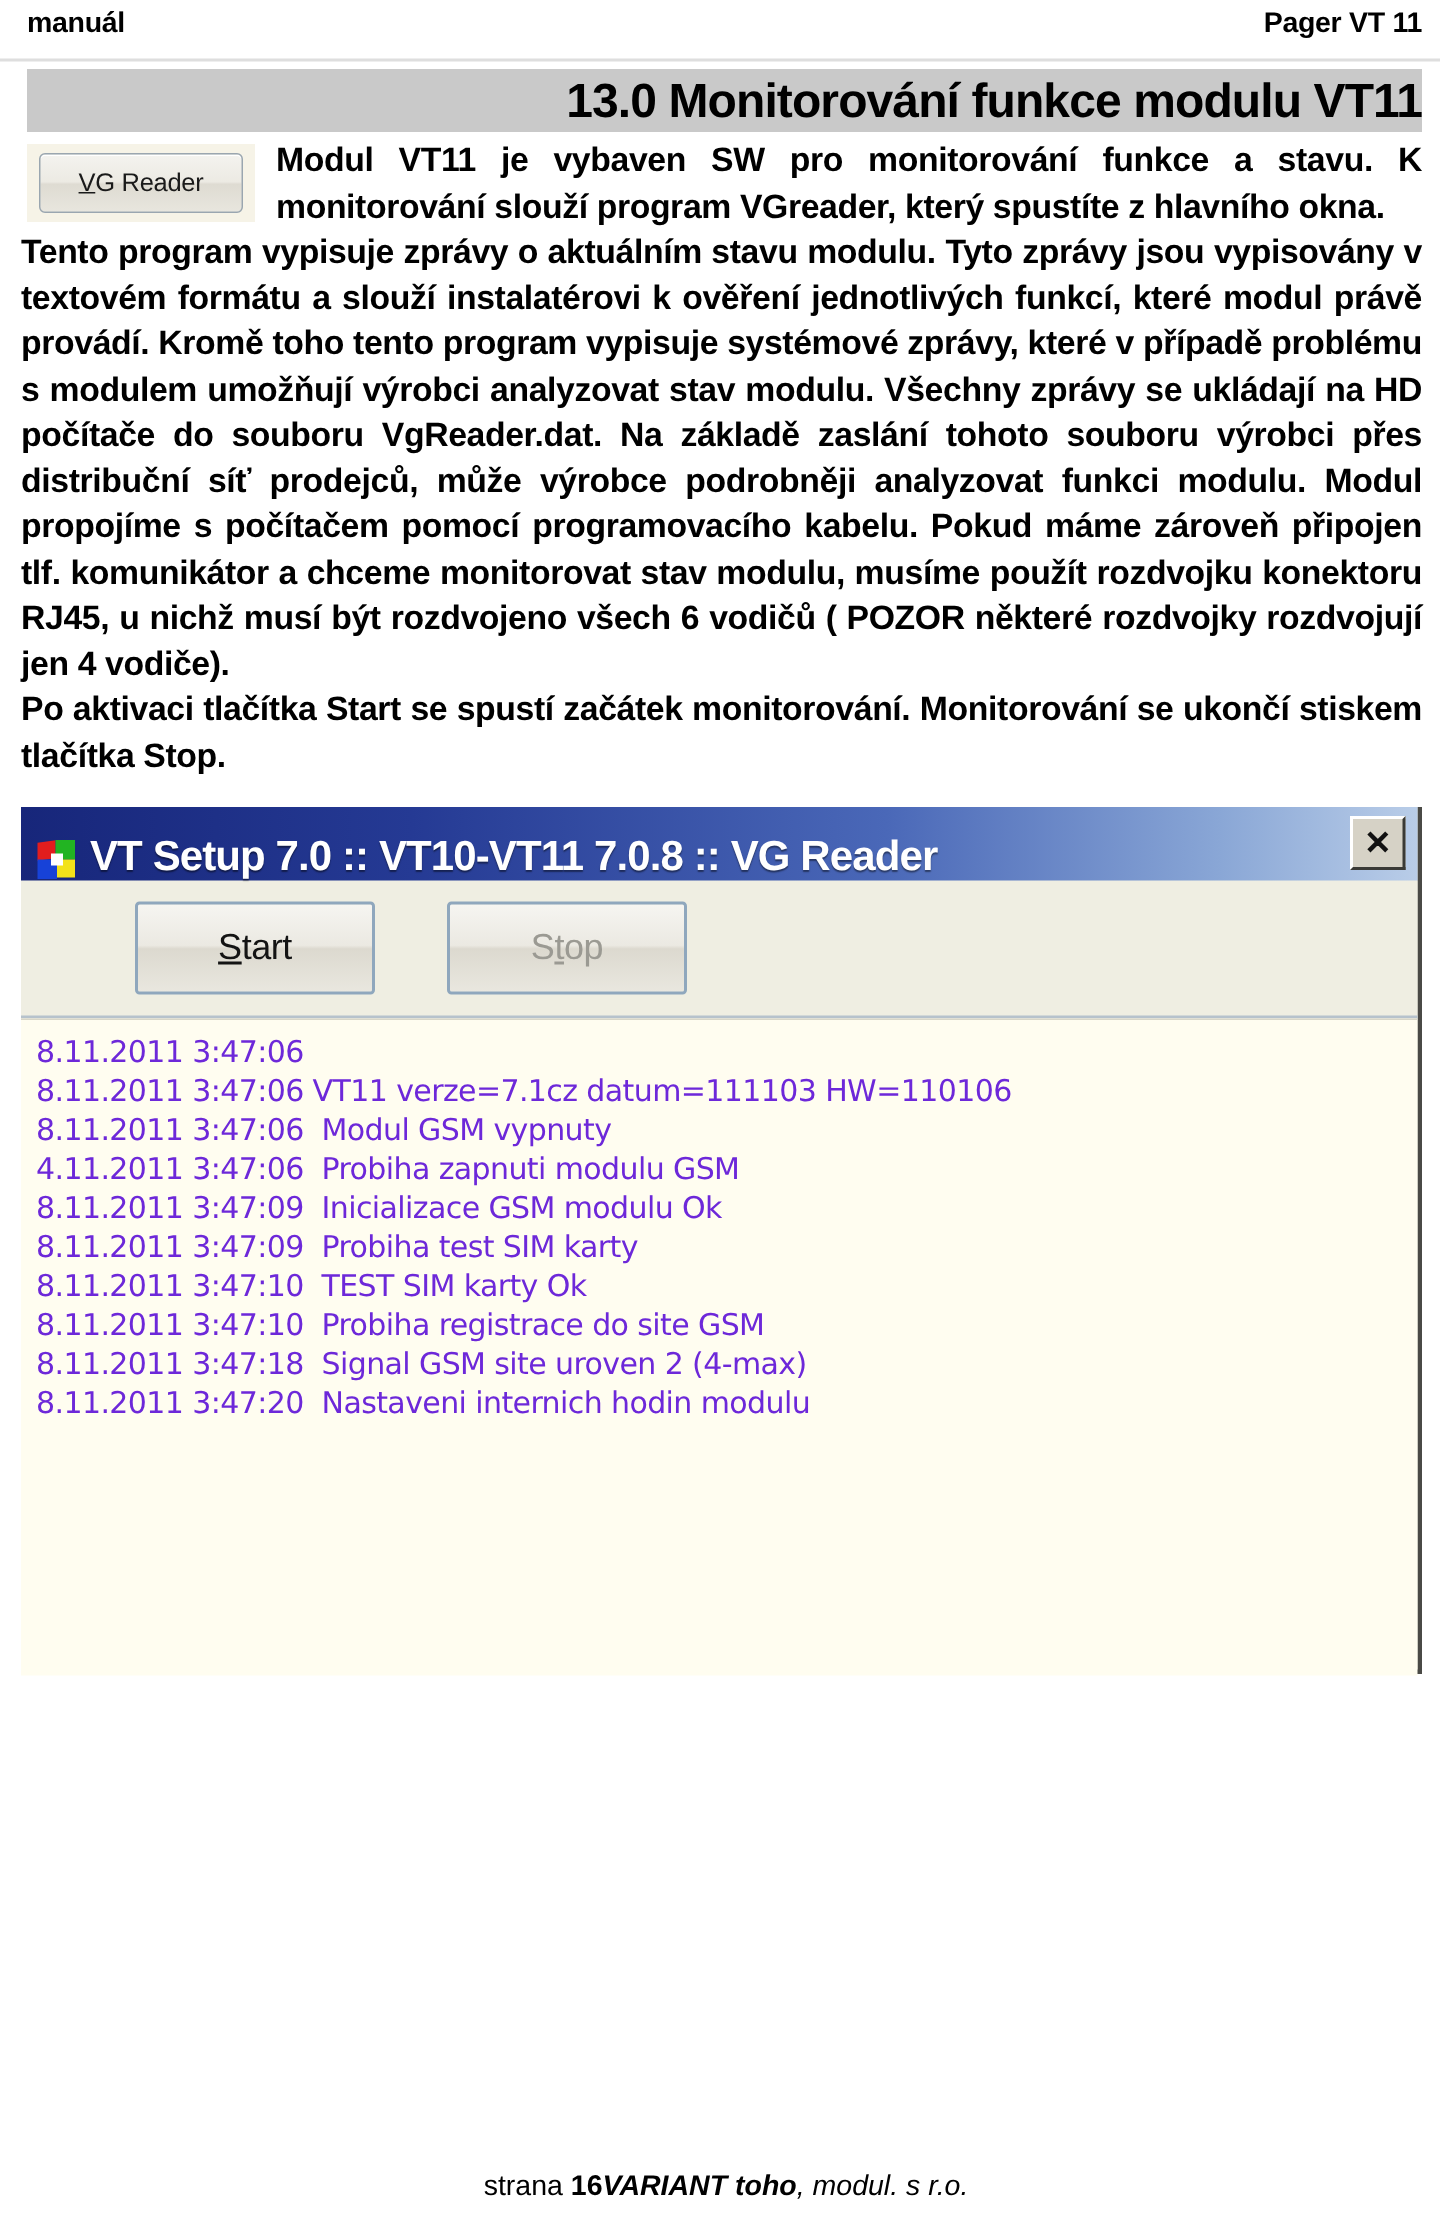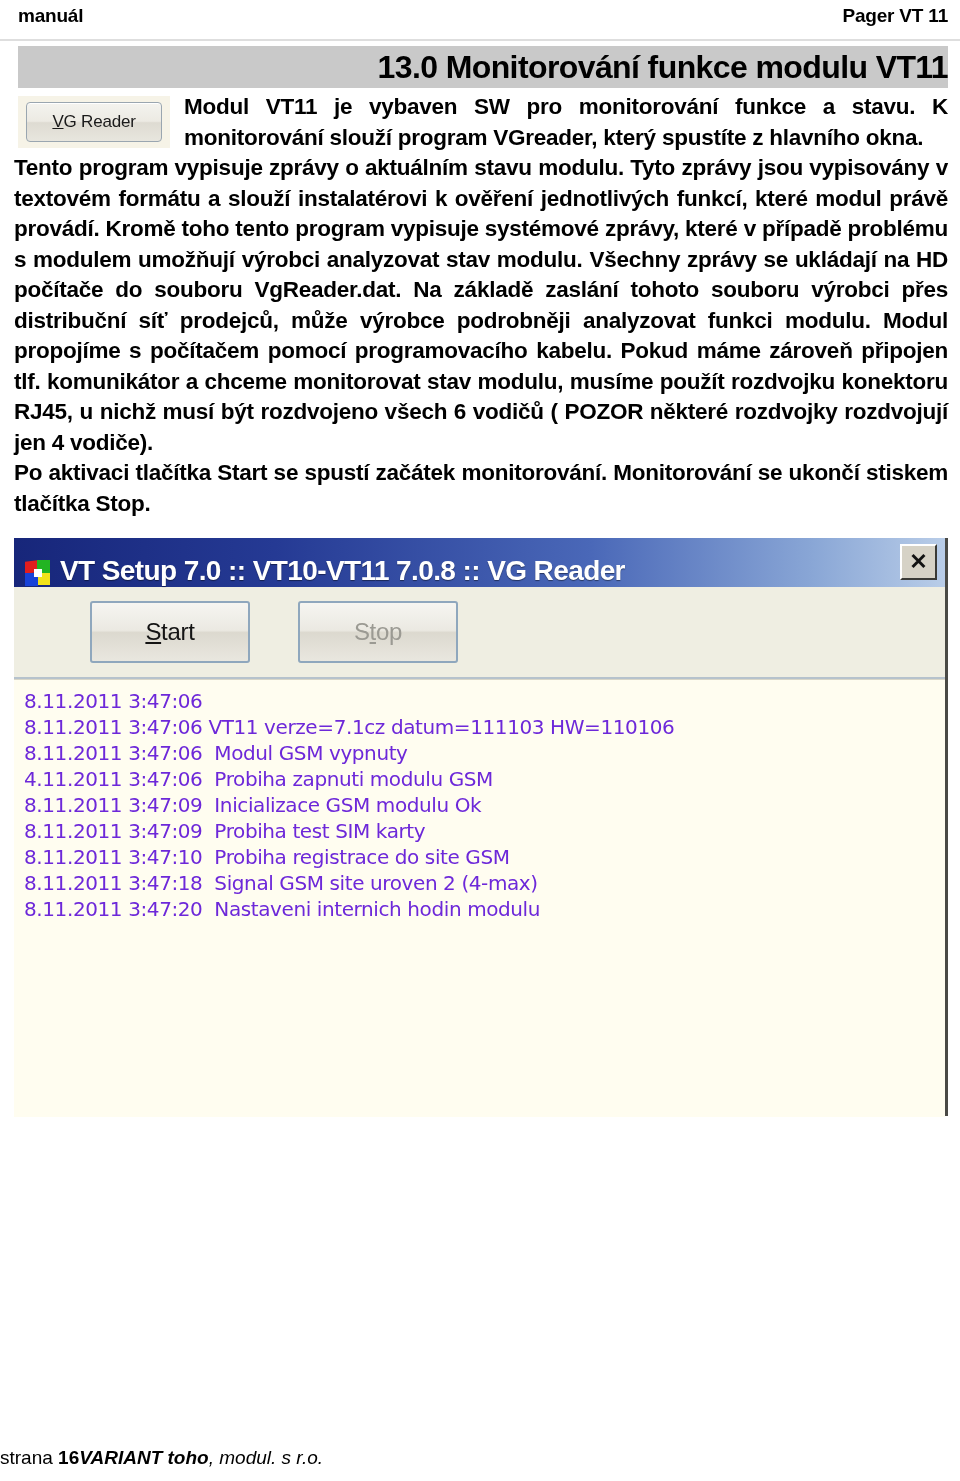--- a/index.html
+++ b/index.html
@@ -213,25 +213,25 @@
     font-size: 20px;
     line-height: 26px;
     color: #6d28d9;
     white-space: pre;
     letter-spacing: -0.4px;
   }
 
   
   .page-footer {
     position: absolute;
-    left: 0;
+    left: 20px;
     right: 12px;
     bottom: 12px;
     display: flex;
-    justify-content: flex-start;
+    justify-content: center;
     align-items: baseline;
   }
   .footer-left {
     font-size: 19px;
     white-space: nowrap;
   }
   .footer-left .pagenum { font-weight: bold; }
   .footer-right {
     font-size: 19px;
     font-style: italic;
@@ -295,20 +295,21 @@
       </div>
   </div>
 
   <div class="app-log">
     <div class="log-line">8.11.2011 3:47:06</div>
     <div class="log-line">8.11.2011 3:47:06 VT11 verze=7.1cz datum=111103 HW=110106</div>
     <div class="log-line">8.11.2011 3:47:06  Modul GSM vypnuty</div>
     <div class="log-line">4.11.2011 3:47:06  Probiha zapnuti modulu GSM</div>
     <div class="log-line">8.11.2011 3:47:09  Inicializace GSM modulu Ok</div>
     <div class="log-line">8.11.2011 3:47:09  Probiha test SIM karty</div>
+    <div class="log-line">8.11.2011 3:47:10  TEST SIM karty Ok</div>
     <div class="log-line">8.11.2011 3:47:10  Probiha registrace do site GSM</div>
     <div class="log-line">8.11.2011 3:47:18  Signal GSM site uroven 2 (4-max)</div>
     <div class="log-line">8.11.2011 3:47:20  Nastaveni internich hodin modulu</div>
   </div>
 </div>
 
 <div class="page-footer">
   <div class="footer-left"><span>strana </span><span class="pagenum">16</span></div>
   <div class="footer-right"><span class="brand">VARIANT toho</span><span>, modul. s r.o.</span></div>
 </div>

